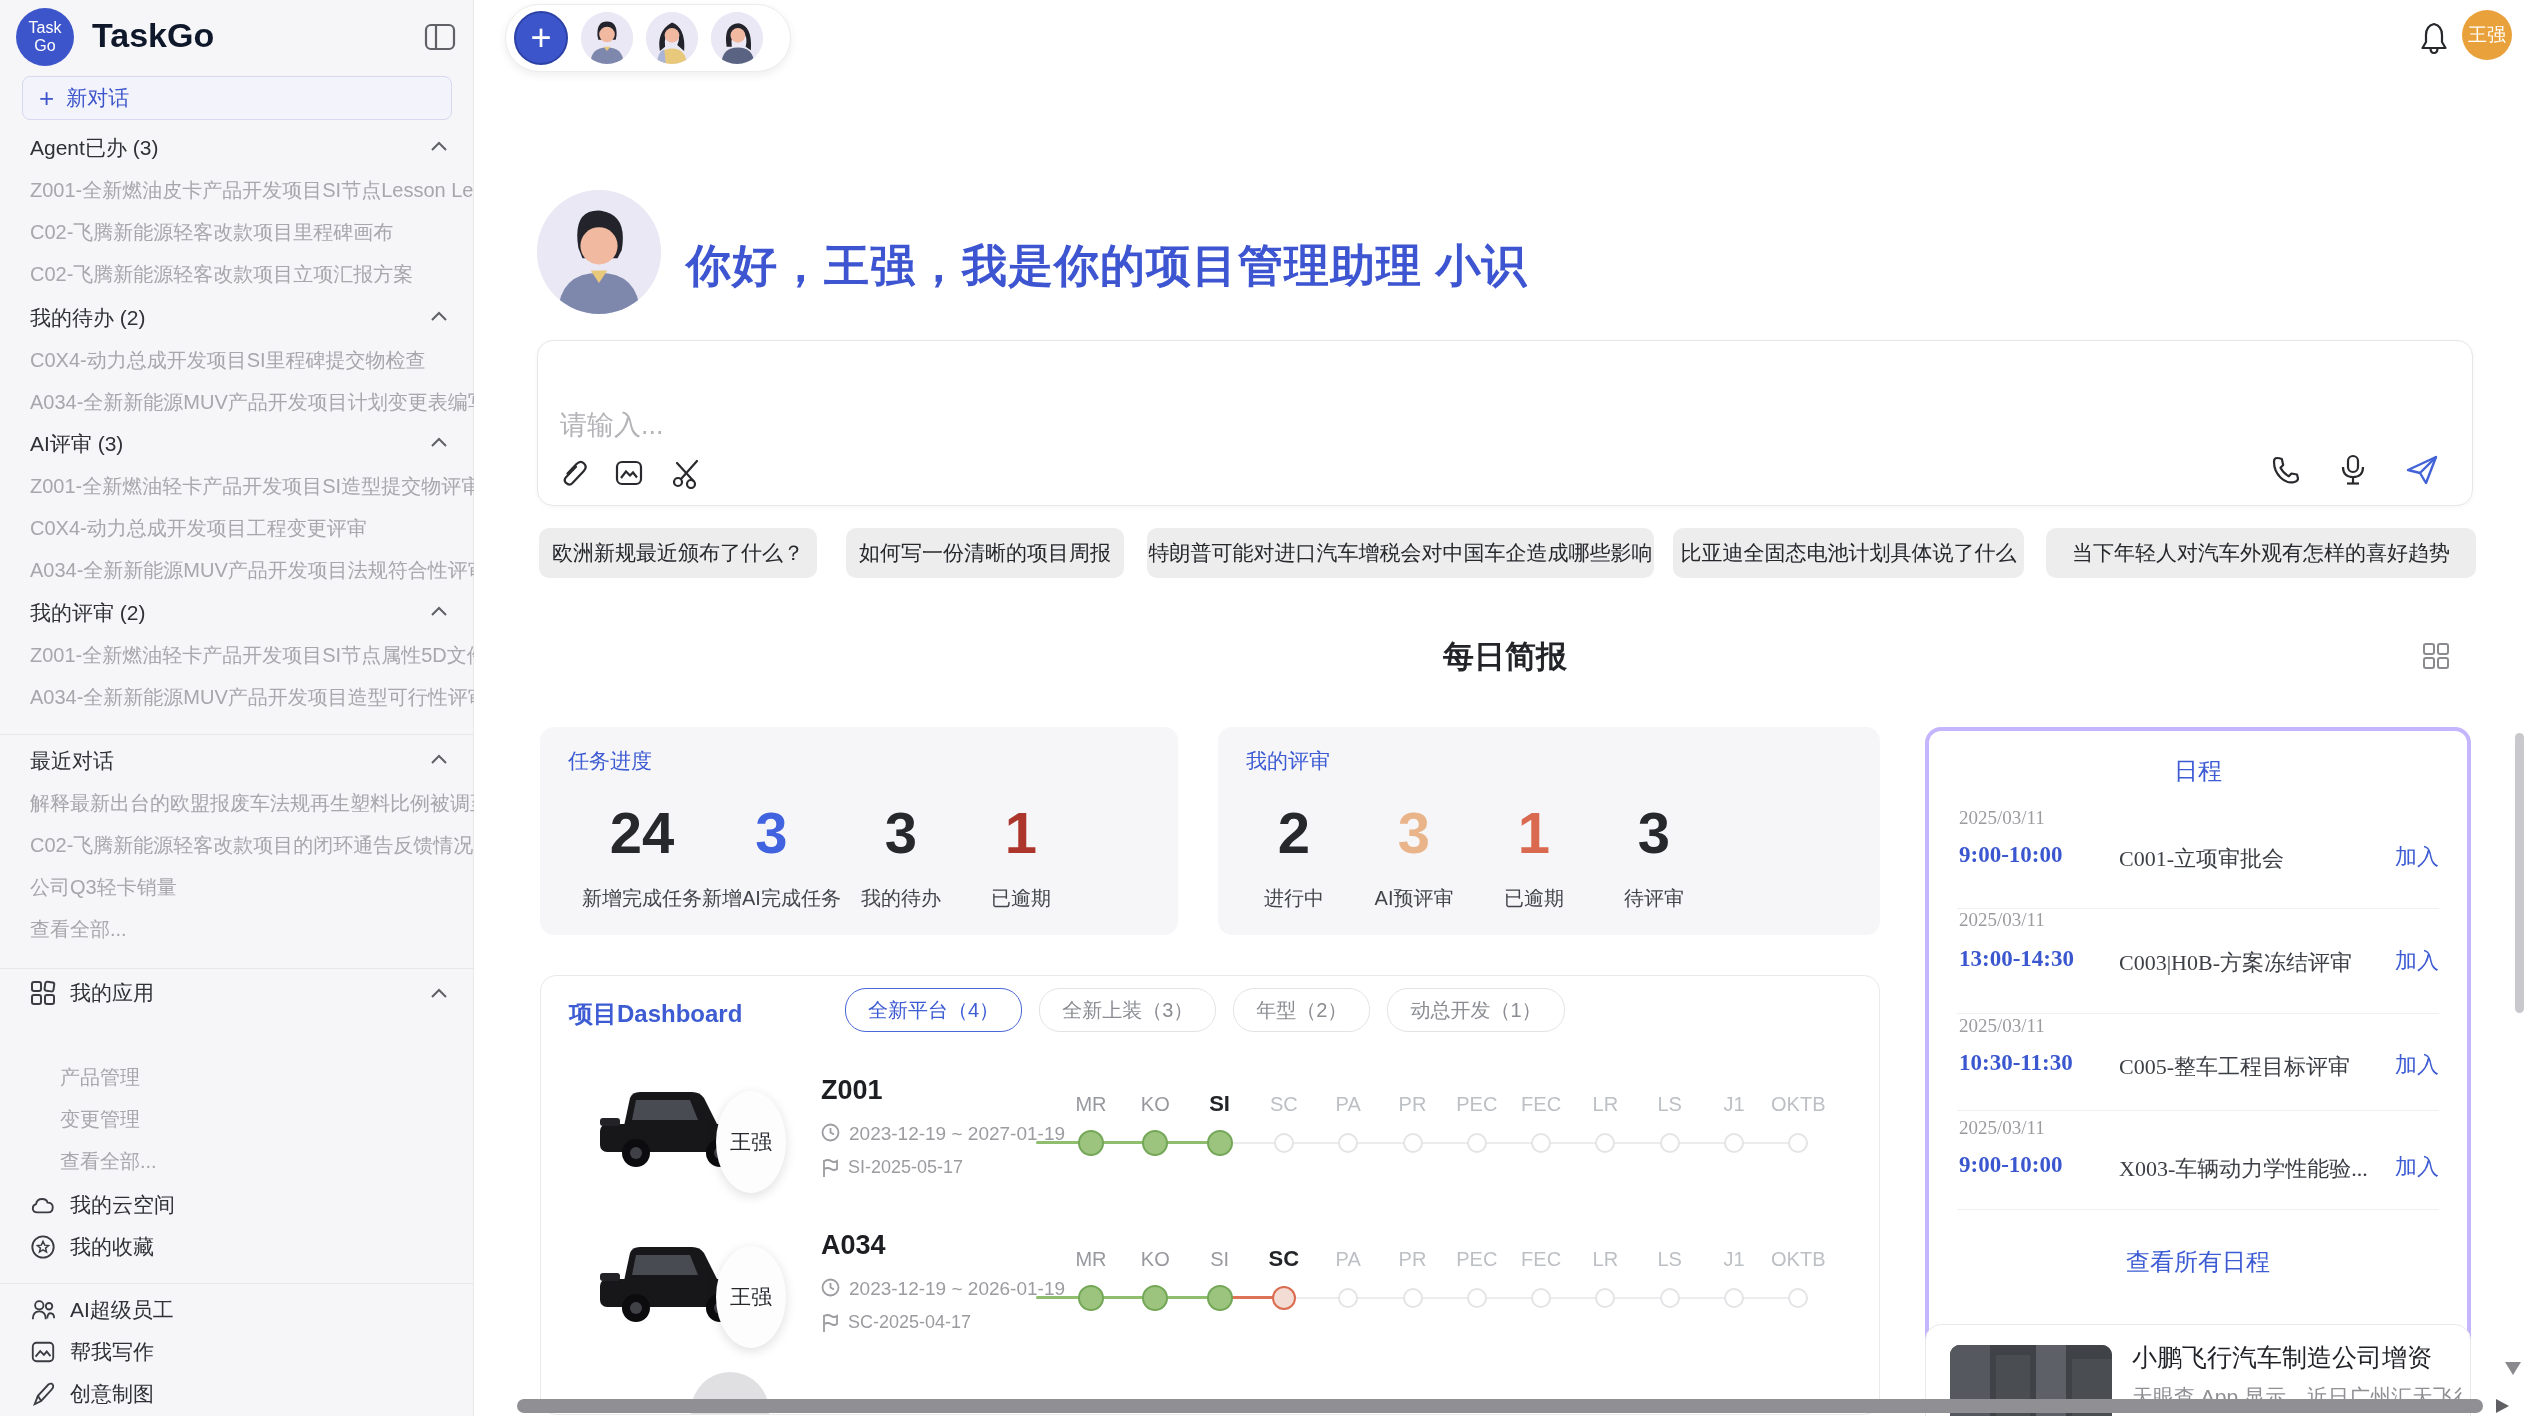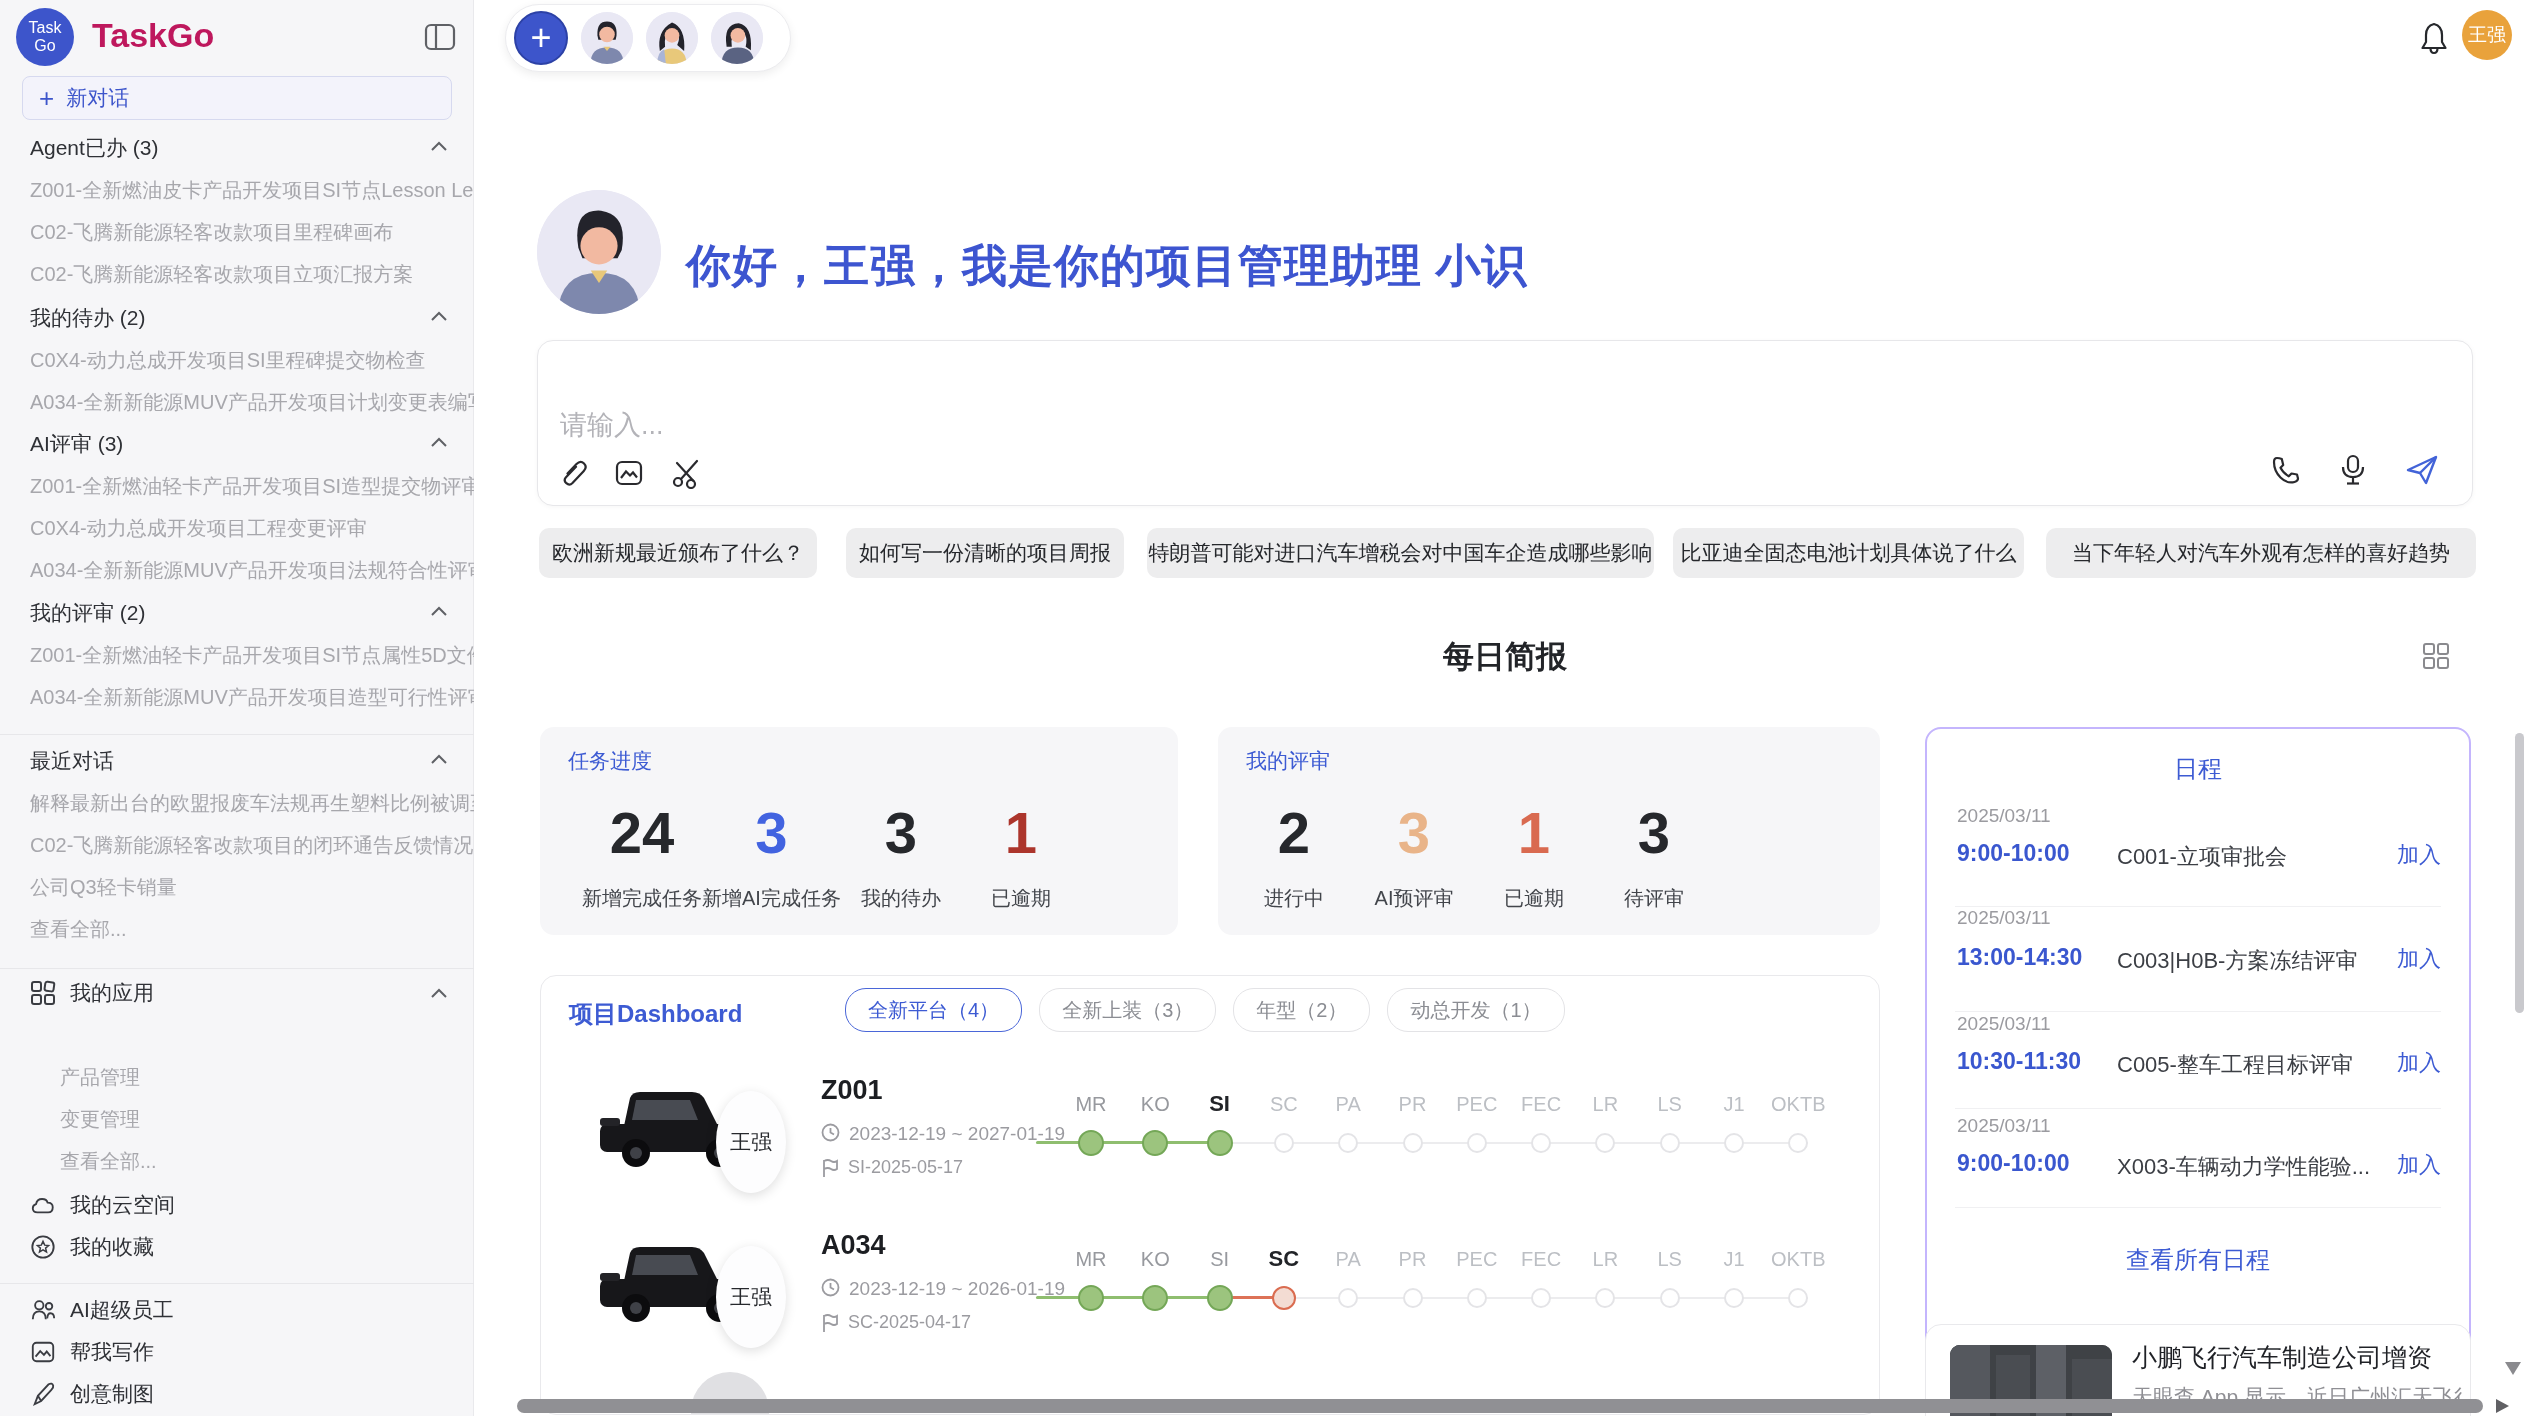--- a/index.html
+++ b/index.html
@@ -4,21 +4,21 @@
 <style>
   html,body{margin:0;padding:0;background:#fff;}
   .stage{position:relative;width:2532px;height:1416px;background:#fff;overflow:hidden;
          font-family:"Liberation Sans","DejaVu Sans",sans-serif;color:#26282c;}
   svg{display:block;}
 
   
   .sidebar{position:absolute;left:0;top:0;width:474px;height:1416px;background:#f6f6f8;border-right:1px solid #e9e9ec;box-sizing:border-box;}
   .logo{position:absolute;left:16px;top:8px;width:58px;height:58px;border-radius:50%;background:#3D55CB;color:#fff;
         display:flex;flex-direction:column;align-items:center;justify-content:center;font-size:16px;line-height:18px;}
-  .app-title{position:absolute;left:92px;top:16px;font-size:34px;font-weight:bold;color:#be185d;}
+  .app-title{position:absolute;left:92px;top:16px;font-size:34px;font-weight:bold;color:#0f172a;}
   .collapse-btn{position:absolute;left:424px;top:22px;width:32px;height:30px;cursor:pointer;}
   .new-chat{position:absolute;left:22px;top:76px;width:430px;height:44px;background:#f3f3fb;border:1px solid #d6d9ef;border-radius:8px;
             color:#3D55CB;font-size:21px;display:flex;align-items:center;gap:12px;padding-left:16px;box-sizing:border-box;cursor:pointer;}
   .new-chat .plus{font-size:26px;line-height:20px;}
   .sb-row{position:absolute;left:0;width:474px;height:42px;display:flex;align-items:center;box-sizing:border-box;
           padding-left:30px;padding-right:24px;white-space:nowrap;overflow:hidden;}
   .sb-header{font-size:21px;color:#2f3136;}
   .sb-header .chev{position:absolute;right:26px;top:13px;}
   .sb-item{font-size:20px;color:#a7a7ac;text-overflow:ellipsis;cursor:pointer;}
   .sb-sub{padding-left:60px;}
@@ -92,21 +92,21 @@
   .ml-past{color:#97999e;font-size:20px;}
   .ml-current{color:#222428;font-size:22px;font-weight:bold;}
   .ml-future{color:#bcbfc4;font-size:20px;}
   .ms-dot{position:absolute;transform:translate(-50%,-50%);border-radius:50%;background:#fff;box-sizing:border-box;}
   .md-done{width:26px;height:26px;background:#9CC47E;border:2px solid #74A757;}
   .md-todo{width:20px;height:20px;border:2px solid #e4e4e7;}
   .md-overdue{width:24px;height:24px;background:#F3DCD3;border:2px solid #DA6C50;}
   .proj-peek{position:absolute;left:150px;top:396px;width:78px;height:46px;background:#e0e0e3;border-radius:40px 40px 0 0;}
 
   
-  .sched{position:absolute;left:1925px;top:727px;width:546px;height:650px;background:#fff;border:2px solid #c4b5fd;border-radius:16px;box-sizing:border-box;}
+  .sched{position:absolute;left:1925px;top:727px;width:546px;height:650px;background:#fff;border:4px solid #c4b5fd;border-radius:16px;box-sizing:border-box;font-family:Liberation Serif, serif;}
   .sched-title{position:absolute;top:24px;left:0;width:100%;text-align:center;font-size:24px;color:#3D5BD3;}
   .ev-date{position:absolute;left:30px;font-size:19px;color:#9b9ba0;}
   .ev-time{position:absolute;left:30px;font-size:23px;font-weight:bold;color:#3A57CF;}
   .ev-name{position:absolute;left:190px;font-size:22px;color:#3c3f45;white-space:nowrap;}
   .ev-join{position:absolute;right:28px;font-size:22px;color:#3D5BD3;cursor:pointer;}
   .sep{position:absolute;left:28px;right:28px;height:1px;background:#f0f0f2;}
   .view-all{position:absolute;top:515px;left:0;width:100%;text-align:center;font-size:24px;color:#3D5BD3;cursor:pointer;}
 
   
   .news{position:absolute;left:1925px;top:1324px;width:546px;height:170px;background:#fff;border:1px solid #e9e9ec;border-radius:16px;box-sizing:border-box;}

